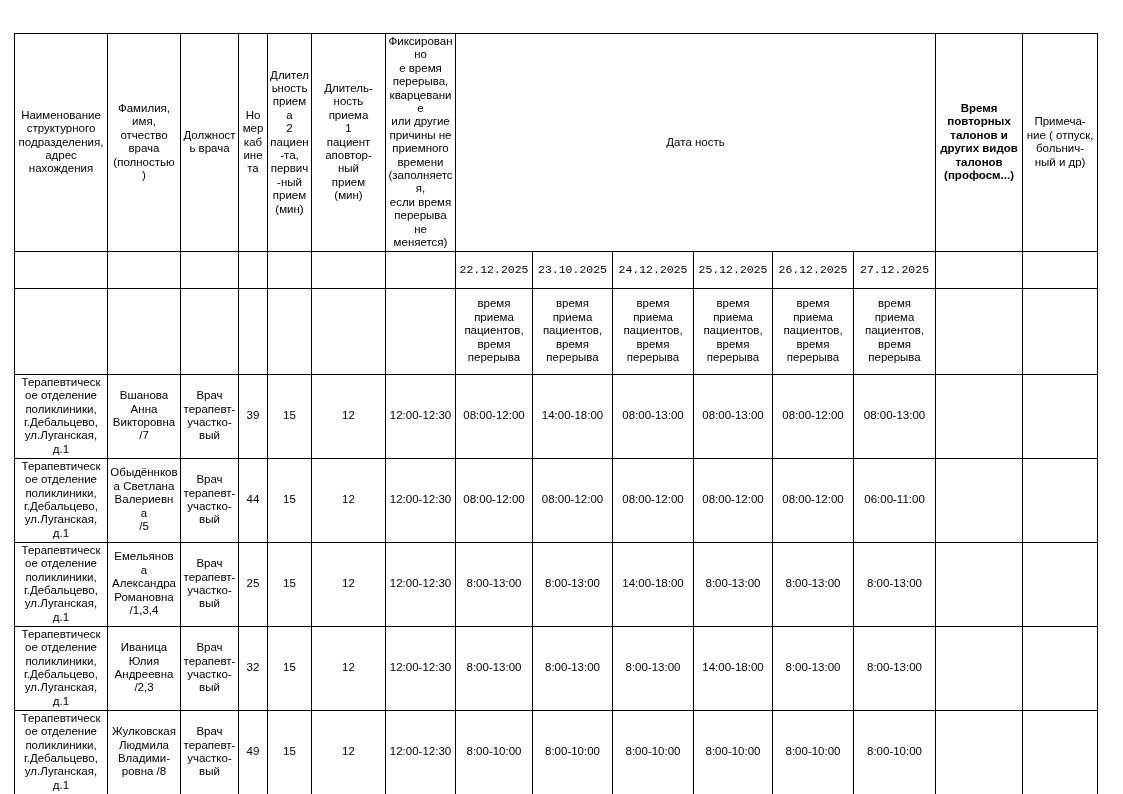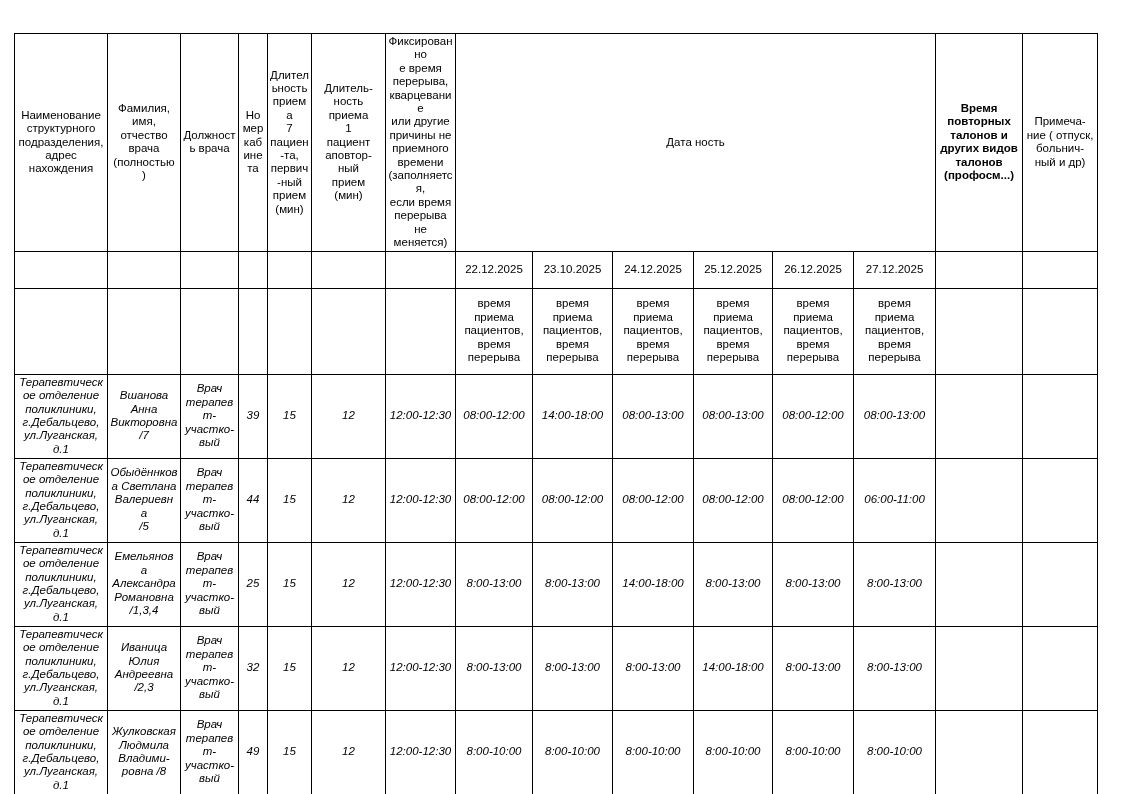--- a/index.html
+++ b/index.html
@@ -32,23 +32,23 @@
     font-weight: normal;
     text-align: center;
     vertical-align: middle;
     padding: 1px 2px;
     white-space: pre-line;
     word-wrap: break-word;
     overflow: hidden;
   }
   table.schedule th.bold { font-weight: bold; }
   tr.row-main  { height: 165px; }
-  tr.row-dates { height: 37px;  }
+  tr.row-dates { height: 37px; font-family: Liberation Mono, monospace;  }
   tr.row-sub   { height: 86px;  }
-  tr.row-data  { height: 84px; font-style: italic;  }
+  tr.row-data  { height: 84px;  }
 </style>
 </head>
 <body>
 
 <div class="page">
   <table class="schedule">
     <colgroup>
       <col style="width:93px">
         <col style="width:73px">
         <col style="width:58px">
@@ -81,21 +81,21 @@
           <th>Должност
 ь врача</th>
           <th>Но
 мер
 каб
 ине
 та</th>
           <th>Длител
 ьность
 приема
-7
+2
 пациен
 -та,
 первич
 -ный
 прием
 (мин)</th>
           <th>Длитель-
 ность
 приема
 1

